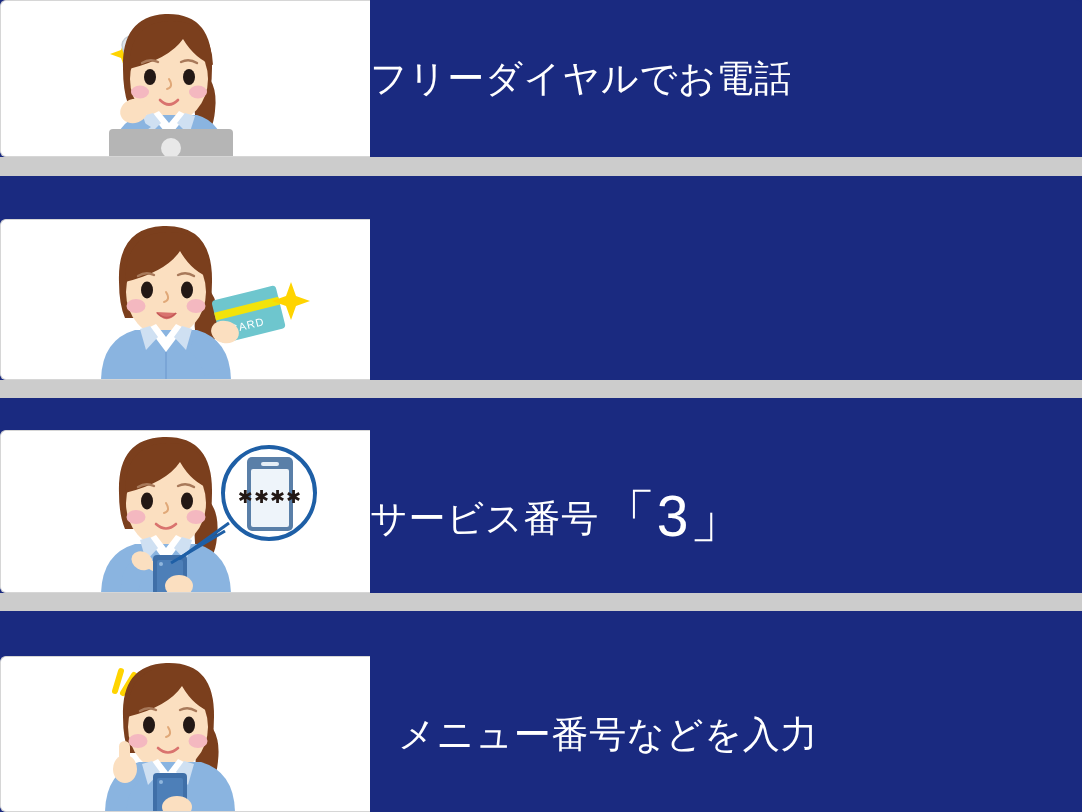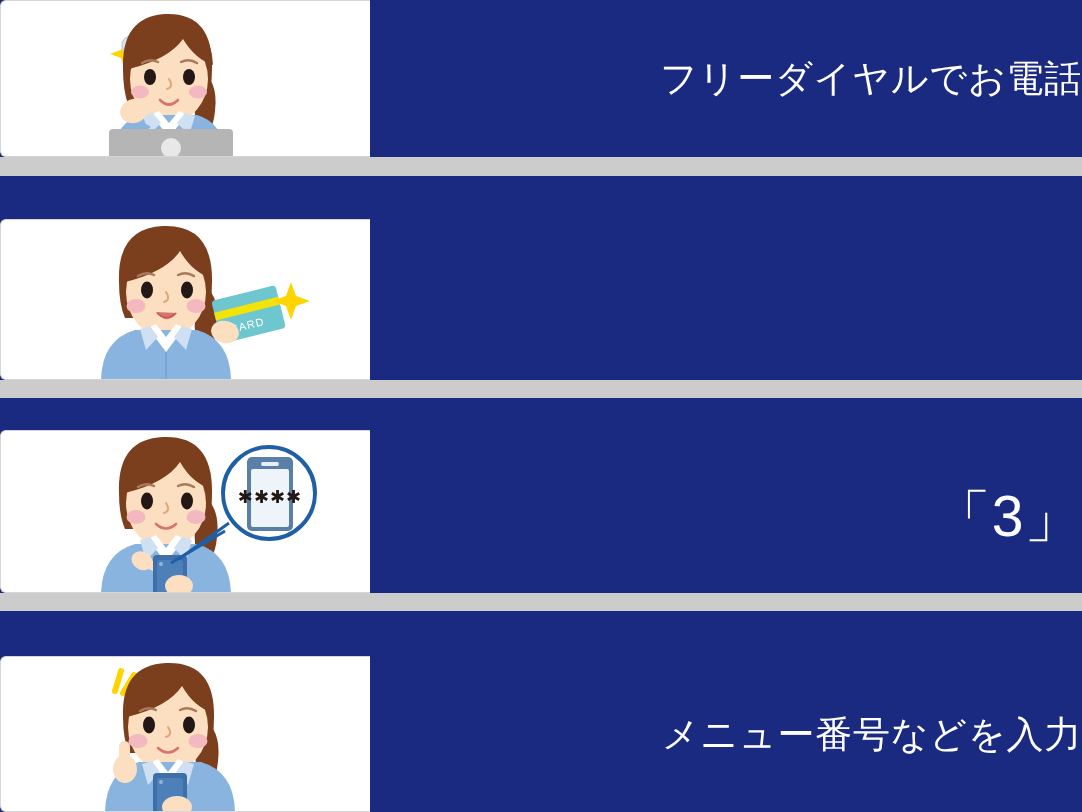--- a/index.html
+++ b/index.html
@@ -70,26 +70,26 @@
     border-right: none;
     border-radius: 6px 0 0 6px;
     box-sizing: border-box;
     overflow: hidden;
   }
   .label-panel {
     flex: 1;
     background: #1a2a80;
     display: flex;
     align-items: center;
-    justify-content: flex-end;
+    justify-content: flex-start;
     position: relative;
     overflow: hidden;
   }
   .step-row.r0 .label-panel { border-radius: 0 6px 0 0; }
-  .step-row.r3 .label-panel { border-radius: 0 0 6px 0; }
+  .step-row.r3 .label-panel { border-radius: 0 0 6px 0; margin-left: 28px; }
 
   .step-label {
     color: #ffffff;
     font-size: 37px;
     letter-spacing: 0.02em;
     white-space: nowrap;
     font-weight: 400;
     line-height: 1;
     display: flex;
     align-items: baseline;
@@ -277,20 +277,21 @@
 
           <rect x="246" y="26" width="46" height="74" rx="5" fill="#5a7fa8"></rect>
           <rect x="250" y="38" width="38" height="58" rx="2" fill="#eef4fa"></rect>
           <rect x="260" y="31" width="18" height="4" rx="2" fill="#e6eef6"></rect>
           <text x="269" y="72" font-family="'Liberation Sans',sans-serif" font-size="18" fill="#231815" text-anchor="middle" letter-spacing="1">✱✱✱✱</text>
         </svg>
       </div>
     </div>
     <div class="label-panel">
       <div class="step-label">
+        <span>サービス番号</span>
           <span class="big">「3」</span>
       </div>
     </div>
   </div>
 
   <div class="gap-band g2">
     <div class="shadow-strip"></div>
   </div>
 
   <div class="step-row r3">

